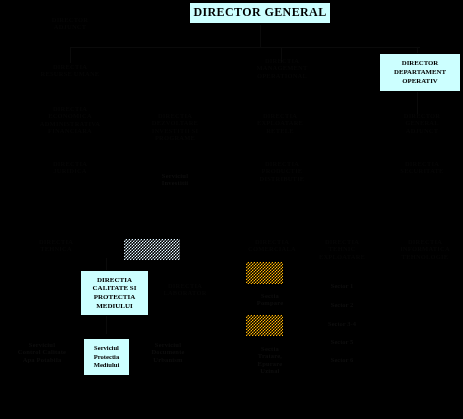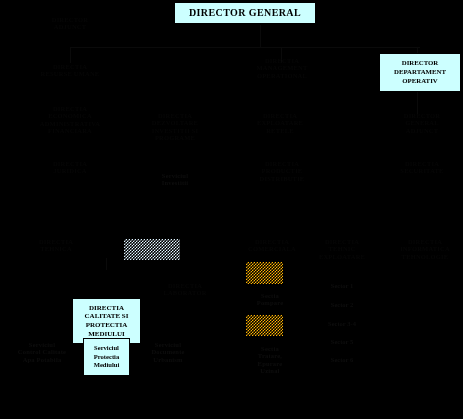--- a/index.html
+++ b/index.html
@@ -93,21 +93,21 @@
 
   <div class="connector v" style="left:260px; top:25px; height:22px;"></div>
   <div class="connector h" style="left:70px; top:47px; width:350px;"></div>
   <div class="connector v" style="left:70px; top:47px; height:16px;"></div>
   <div class="connector v" style="left:281px; top:47px; height:16px;"></div>
   <div class="connector v" style="left:417px; top:47px; height:10px;"></div>
   <div class="connector v" style="left:417px; top:92px; height:22px;"></div>
   <div class="connector v" style="left:106px; top:258px; height:12px;"></div>
   <div class="connector v" style="left:106px; top:316px; height:18px;"></div>
 
-  <div class="node hl-cyan" style="left:174px; top:2px; width:142px; height:22px; font-size:10px; letter-spacing:0.4px;">
+  <div class="node hl-cyan" style="left:189px; top:2px; width:142px; height:22px; font-size:12px; letter-spacing:0.4px;">
     <span>DIRECTOR GENERAL</span>
   </div>
 
   <div class="node redacted" style="left:20px; top:16px; width:100px;"><span>DIRECTOR
 ADJUNCT</span></div>
 
   <div class="node redacted" style="left:16px; top:63px; width:108px;"><span>DIRECTIA
 RESURSE UMANE</span></div>
 
   <div class="node redacted" style="left:14px; top:105px; width:112px;"><span>DIRECTIA
@@ -196,21 +196,21 @@
 GENERAL
 ADJUNCT</span></div>
 
   <div class="node redacted" style="left:386px; top:160px; width:72px;"><span>DIRECTIA
 SECURITATE</span></div>
 
   <div class="node redacted" style="left:390px; top:238px; width:70px;"><span>DIRECTIA
 INFORMATICA
 TEHNOLOGIE</span></div>
 
-  <div class="node hl-cyan" style="left:72px; top:270px; width:69px; height:46px; font-size:7px; line-height:1.25;margin-top:28px;">
+  <div class="node hl-cyan" style="left:80px; top:270px; width:69px; height:46px; font-size:7px; line-height:1.25;">
     <span>DIRECTIA
 CALITATE SI
 PROTECTIA
 MEDIULUI</span>
   </div>
 
   <div class="node hl-cyan" style="left:83px; top:338px; width:47px; height:38px; font-size:6.6px; line-height:1.3;">
     <span>Serviciul
 Protectia
 Mediului</span>

